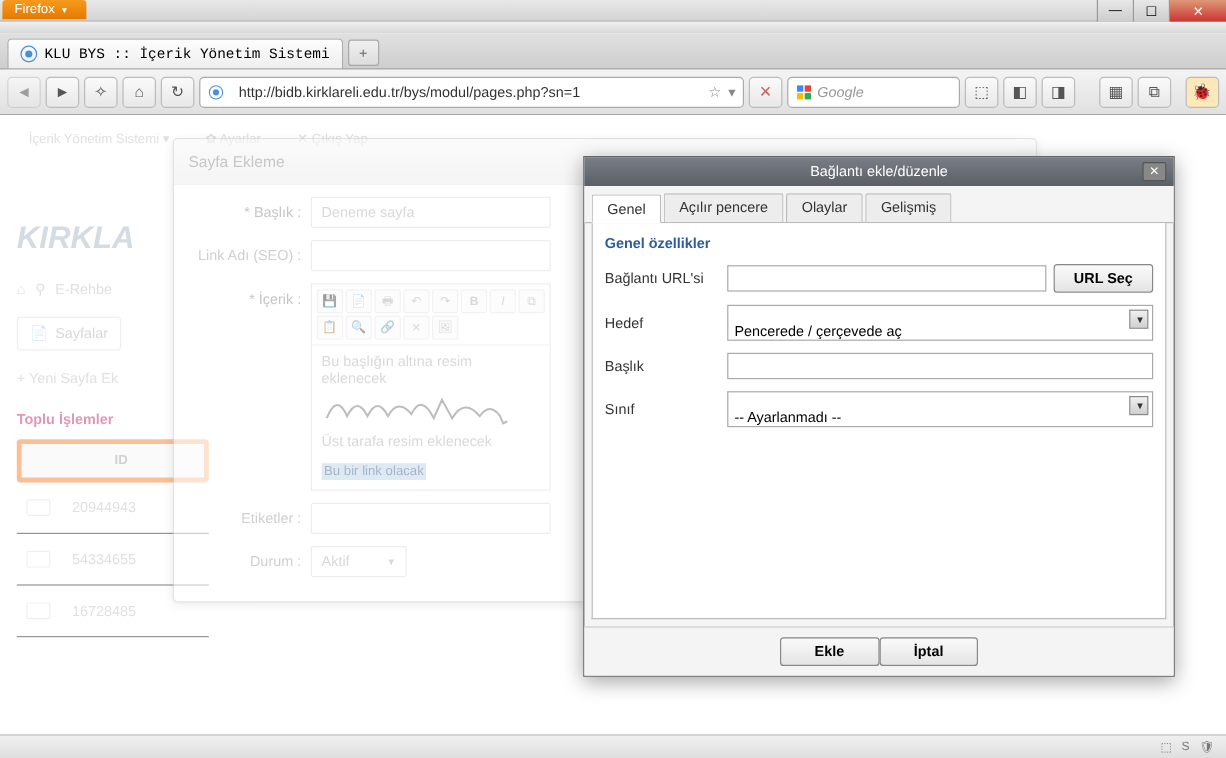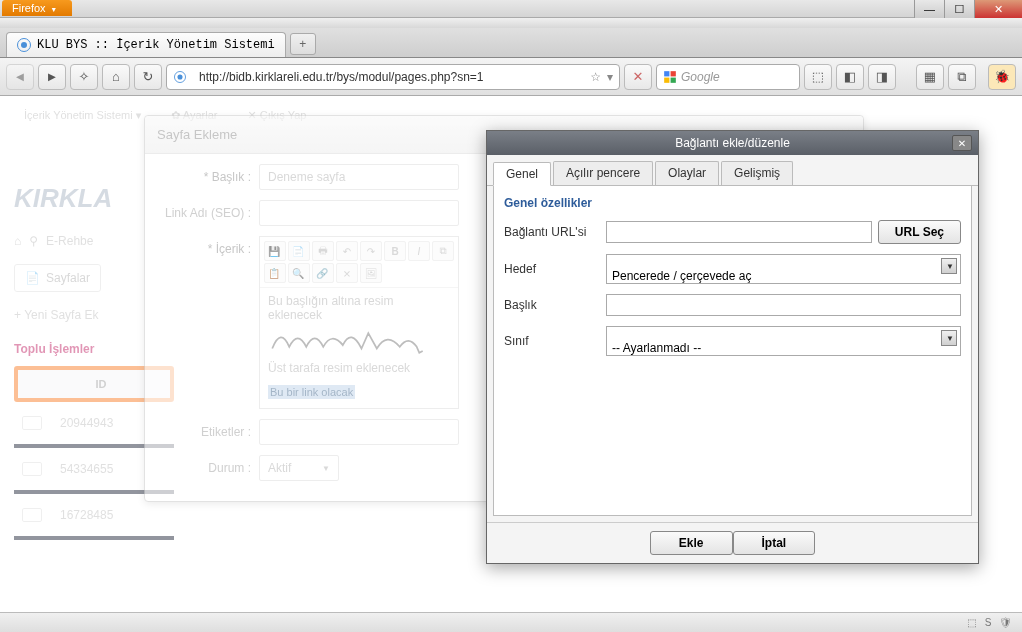--- a/index.html
+++ b/index.html
@@ -51,21 +51,21 @@
 .cms-left-row { display: flex; gap: 8px; margin-bottom: 16px; color: #bbb; font-size: 12px; align-items: center; }
 .cms-tab { border: 1px solid #ddd; border-radius: 3px; padding: 6px 10px; font-size: 12px; color: #aaa; display: inline-flex; align-items: center; gap: 6px; margin-bottom: 12px; }
 .cms-newpage { color: #bbb; font-size: 12px; padding: 4px 0; margin-bottom: 16px; }
 .cms-bulk-label { color: #be185d; font-size: 12px; margin-bottom: 8px; font-weight: bold; }
 .cms-bulk-btns { display: flex; gap: 6px; margin-bottom: 16px; }
 .cms-minibtn { border: 1px solid #ddd; border-radius: 3px; padding: 4px 8px; color: #bbb; font-size: 11px; }
 
 
 .cms-table-head { background: #f4f6f8; padding: 8px; border: 4px solid #f97316; display: flex; text-align: center; color: #999; font-size: 11px; font-weight: bold; border-radius: 3px; margin-top: 10px; }
 .id-col { width: 90px; }
-.cms-row { padding: 14px 8px; color: #bbb; font-size: 12px; display: flex; align-items: center; border-bottom: 4px solid #0f172a; }
+.cms-row { padding: 14px 8px; color: #bbb; font-size: 12px; display: flex; align-items: center; border-bottom: 1px solid #0f172a; }
 .row-check { width: 20px; height: 14px; border: 1px solid #ddd; border-radius: 2px; margin-right: 18px; }
 
 
 .sayfa-panel { position: absolute; left: 144px; top: 115px; width: 720px; background: #fff; border: 1px solid #ccc; border-radius: 4px; box-shadow: 0 2px 8px rgba(0,0,0,0.15); z-index: 5; }
 .sayfa-head { background: linear-gradient(#f8f8f8,#eee); padding: 8px 12px; border-bottom: 1px solid #ddd; color: #999; font-size: 13px; border-radius: 4px 4px 0 0; display: flex; justify-content: space-between; align-items: center; }
 .sayfa-close { color: #aaa; font-size: 18px; }
 .sayfa-body { padding: 10px 14px; }
 .sayfa-row { display: flex; margin-bottom: 10px; align-items: flex-start; }
 .sayfa-label { width: 100px; text-align: right; color: #aaa; font-size: 12px; padding-right: 8px; padding-top: 6px; }
 .sayfa-input { flex: 1; border: 1px solid #e0e0e0; border-radius: 2px; padding: 5px 8px; color: #bbb; font-size: 12px; max-width: 200px; }

